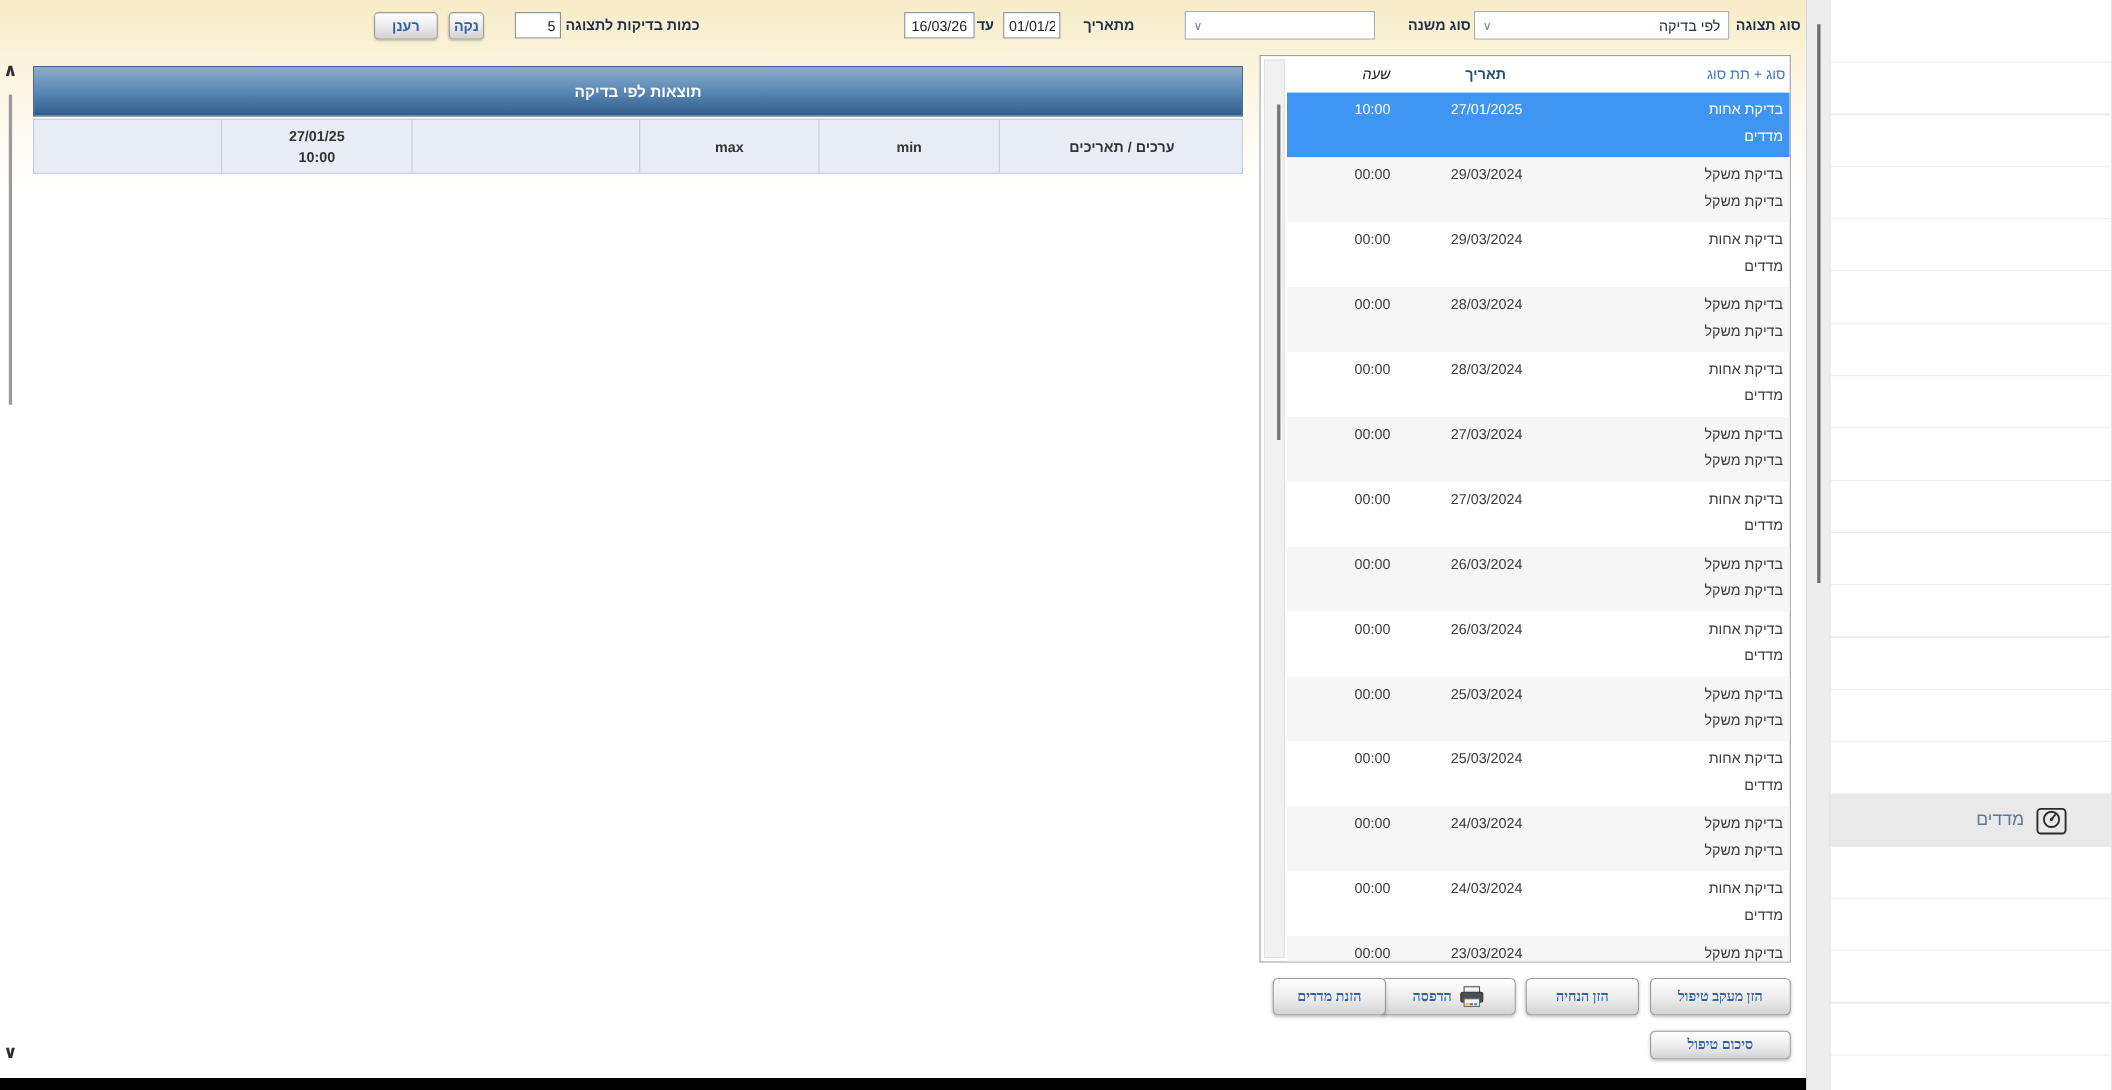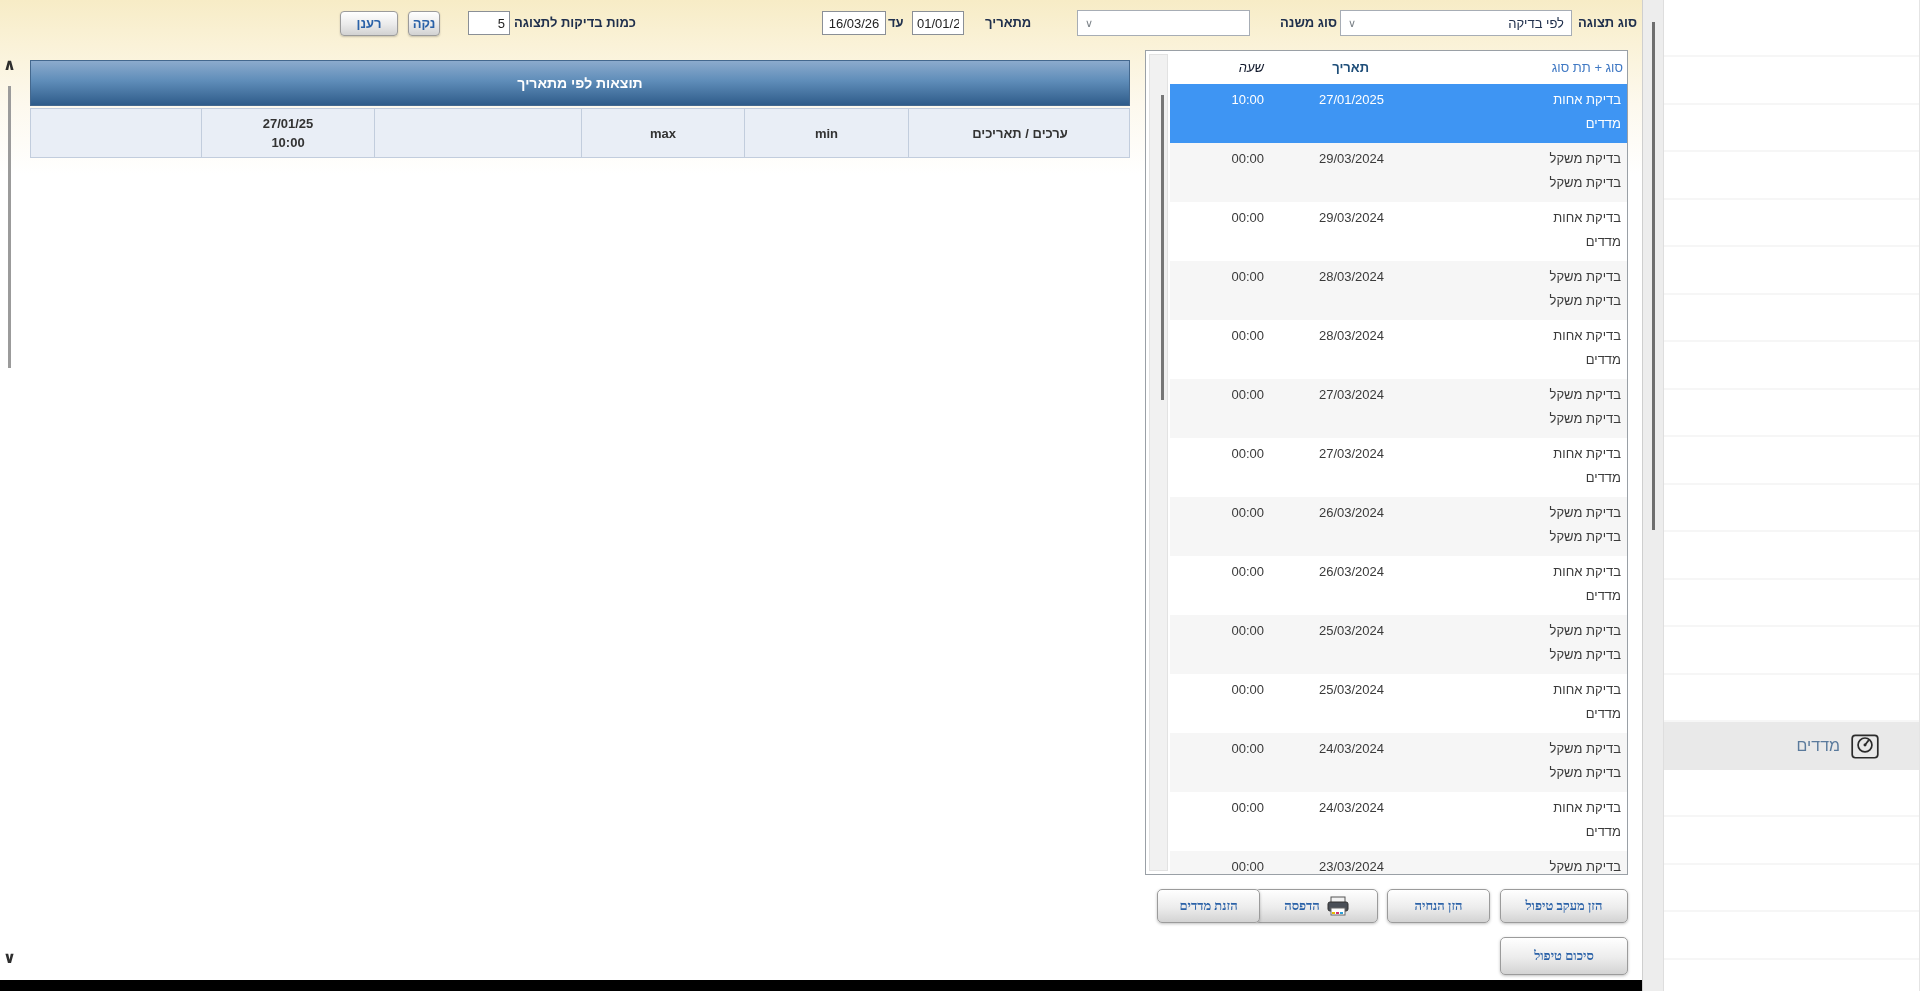--- a/index.html
+++ b/index.html
@@ -112,21 +112,21 @@
     <span class="dd-text rtl"></span>
   </div>
   <div class="tb-label rtl" style="left:1280px;">סוג משנה</div>
 
   <div class="dd" style="left:1340px;width:232px;">
     <span class="dd-arrow">∨</span>
     <span class="dd-text rtl">לפי בדיקה</span>
   </div>
   <div class="tb-label rtl" style="left:1578px;">סוג תצוגה</div>
 
-  <div class="res-title rtl">תוצאות לפי מתאריך</div>
+  <div class="res-title rtl">תוצאות לפי בדיקה</div>
   <div class="res-row">
     <div class="res-cell"></div>
     <div class="res-cell">
       <div>27/01/25</div>
       <div>10:00</div>
     </div>
     <div class="res-cell"></div>
     <div class="res-cell">max</div>
     <div class="res-cell">min</div>
     <div class="res-cell rtl">ערכים / תאריכים</div>
@@ -265,21 +265,21 @@
         <rect x="4" y="1" width="14" height="6" fill="#f2f2f2" stroke="#555"></rect>
         <rect x="1" y="6" width="20" height="9" rx="2" fill="#4a4f57" stroke="#333"></rect>
         <rect x="4" y="12" width="14" height="7" fill="#ffffff" stroke="#666"></rect>
         <rect x="5" y="16" width="3" height="2" fill="#e8b900"></rect>
         <rect x="9" y="16" width="3" height="2" fill="#d6336c"></rect>
         <rect x="13" y="16" width="3" height="2" fill="#2da1d8"></rect>
       </svg>
     </span>
   </button>
   <button class="btn rtl" style="left:1157px;top:889px;width:103px;">הזנת מדדים</button>
-  <button class="btn rtl" style="left:1500px;top:937px;width:128px;height:38px;">סיכום טיפול</button>
+  <button class="btn rtl" style="left:1500px;top:937px;width:128px;height:26px;">סיכום טיפול</button>
 
   <div class="bottom-bar"></div>
 </div>
 
 <div class="sidebar">
   <div class="sb-scroll">
     <div class="sb-thumb"></div>
   </div>
   <div class="sb-lines"></div>
   <div class="sb-item">

